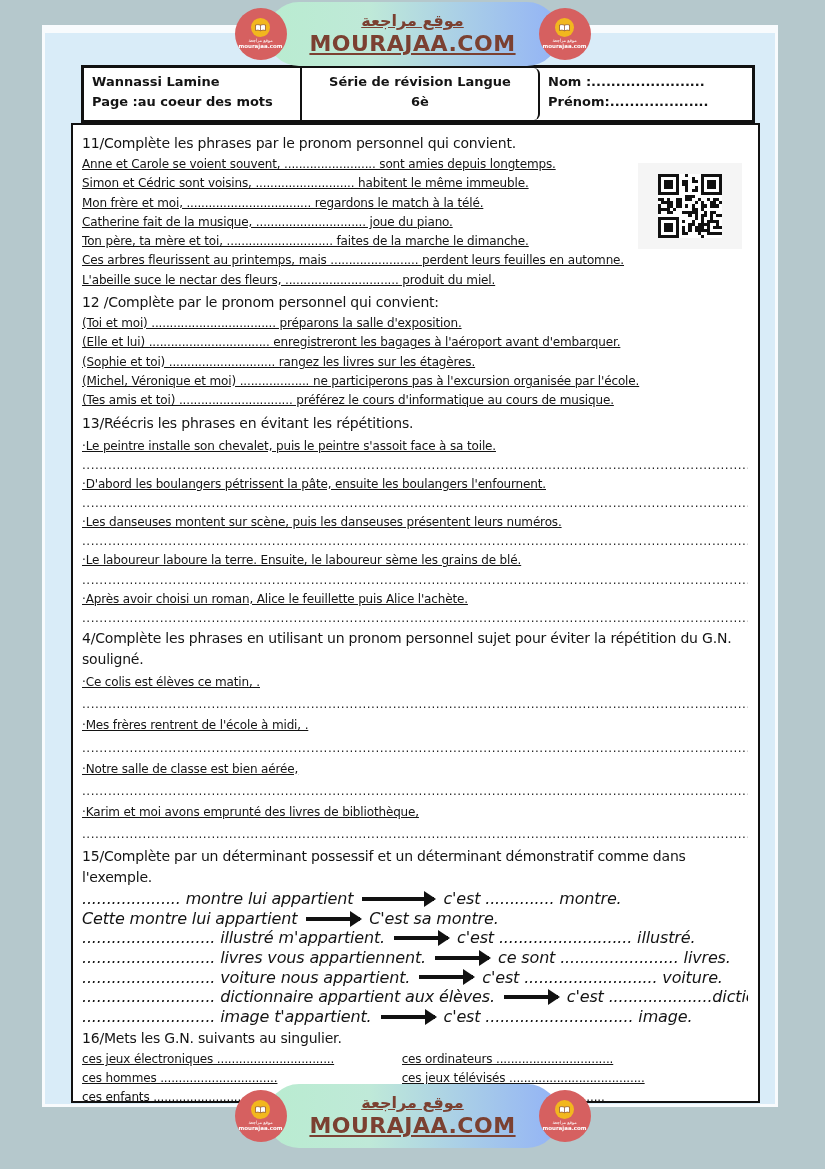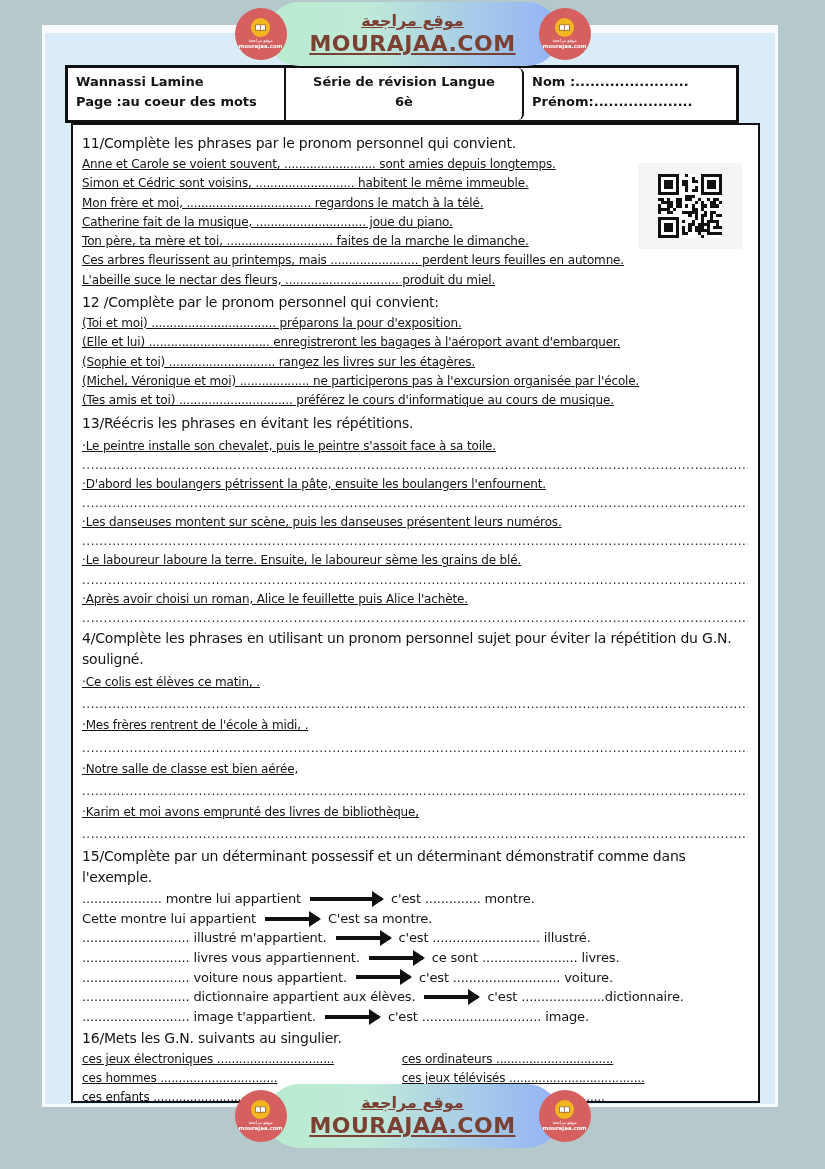--- a/index.html
+++ b/index.html
@@ -45,21 +45,21 @@
   .pill .ar{
     font-size:16px;font-weight:bold;color:#7b4031;
     text-decoration:underline;direction:rtl;line-height:20px;
   }
   .pill .site{
     font-size:22px;font-weight:bold;color:#7b4031;
     text-decoration:underline;letter-spacing:.5px;line-height:26px;
   }
   
   .header-table{
-    position:absolute;left:20px;top:32px;width:668px;height:52px;
+    position:absolute;left:36px;top:32px;width:668px;height:52px;
     background:#fff;border:3px solid #111;
     display:flex;z-index:5;
   }
   .ht-col{box-sizing:border-box;padding:4px 8px;font-size:13px;font-weight:bold;line-height:20px;}
   .ht-col1{width:218px;border-right:2px solid #111;}
   .ht-col2{width:238px;border-right:2px solid #111;text-align:center;border-radius:6px;}
   .ht-col3{flex:1;}
   
   .main-box{
     position:absolute;left:26px;top:90px;width:689px;height:980px;
@@ -67,21 +67,21 @@
     padding:6px 10px 6px 9px;overflow:hidden;z-index:4;
   }
   .ex-title{font-size:14px;font-weight:normal;line-height:21px;margin:2px 0 1px 0;letter-spacing:-.2px;}
   .line{font-size:12px;line-height:19.3px;white-space:nowrap;overflow:hidden;letter-spacing:-.15px;text-decoration:underline;}
   .dotline{
     font-size:12px;line-height:11px;height:11px;margin:4px 0 4px 0;
     white-space:nowrap;overflow:hidden;color:#222;letter-spacing:.5px;
   }
   .item{margin-top:3px;}
   
-  .r15{display:flex;align-items:center;gap:9px;font-size:13px;line-height:19.6px;white-space:nowrap;overflow:hidden;letter-spacing:-.15px;}
+  .r15{display:flex;align-items:center;gap:9px;font-size:16px;line-height:19.6px;white-space:nowrap;overflow:hidden;letter-spacing:-.15px;font-style:italic;}
   .arrow{position:relative;width:54px;height:4px;background:#111;flex-shrink:0;}
   .arrow::after{
     content:"";position:absolute;right:-2px;top:-6px;width:0;height:0;
     border-left:12px solid #111;border-top:8px solid transparent;border-bottom:8px solid transparent;
   }
   .arrow.long{width:72px;}
   
   .cols16{display:flex;margin-top:1px;}
   .col16-left{width:48%;}
   .col16-right{flex:1;}
@@ -343,21 +343,21 @@
             <rect x="18" y="19" width="1" height="1" fill="#111"></rect>
             <rect x="19" y="19" width="1" height="1" fill="#111"></rect>
             <rect x="20" y="19" width="1" height="1" fill="#111"></rect>
             <rect x="14" y="20" width="1" height="1" fill="#111"></rect>
           </svg>
       </div>
     </div>
 
     <div>
       <div class="ex-title">12 /Complète par le pronom personnel qui convient:</div>
-      <div class="line">(Toi et moi) .................................. préparons la pour d'exposition.</div>
+      <div class="line">(Toi et moi) .................................. préparons la salle d'exposition.</div>
       <div class="line">(Elle et lui) ................................. enregistreront les bagages à l'aéroport avant d'embarquer.</div>
       <div class="line">(Sophie et toi) ............................. rangez les livres sur les étagères.</div>
       <div class="line">(Michel, Véronique et moi) ................... ne participerons pas à l'excursion organisée par l'école.</div>
       <div class="line">(Tes amis et toi) ............................... préférez le cours d'informatique au cours de musique.</div>
     </div>
 
     <div>
       <div class="ex-title">13/Réécris les phrases en évitant les répétitions.</div>
       <div class="line item">·Le peintre installe son chevalet, puis le peintre s'assoit face à sa toile.</div>
       <div class="dotline">.......................................................................................................................................................................................</div>

